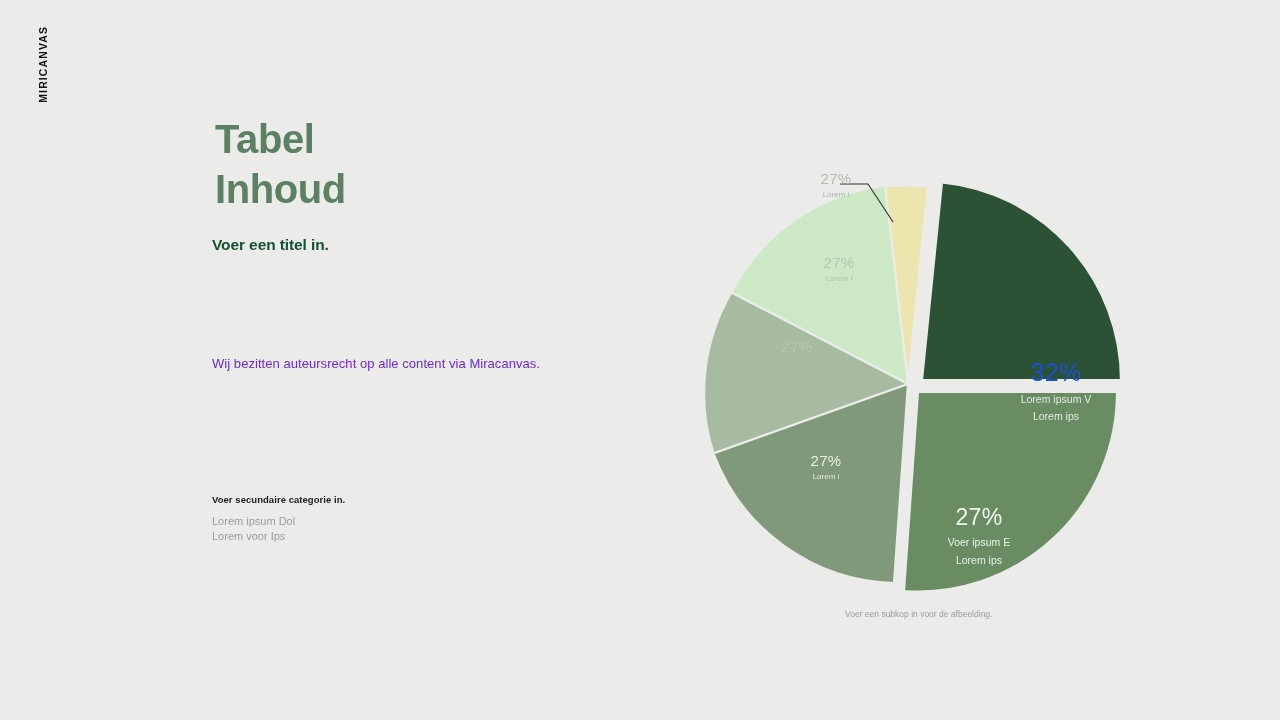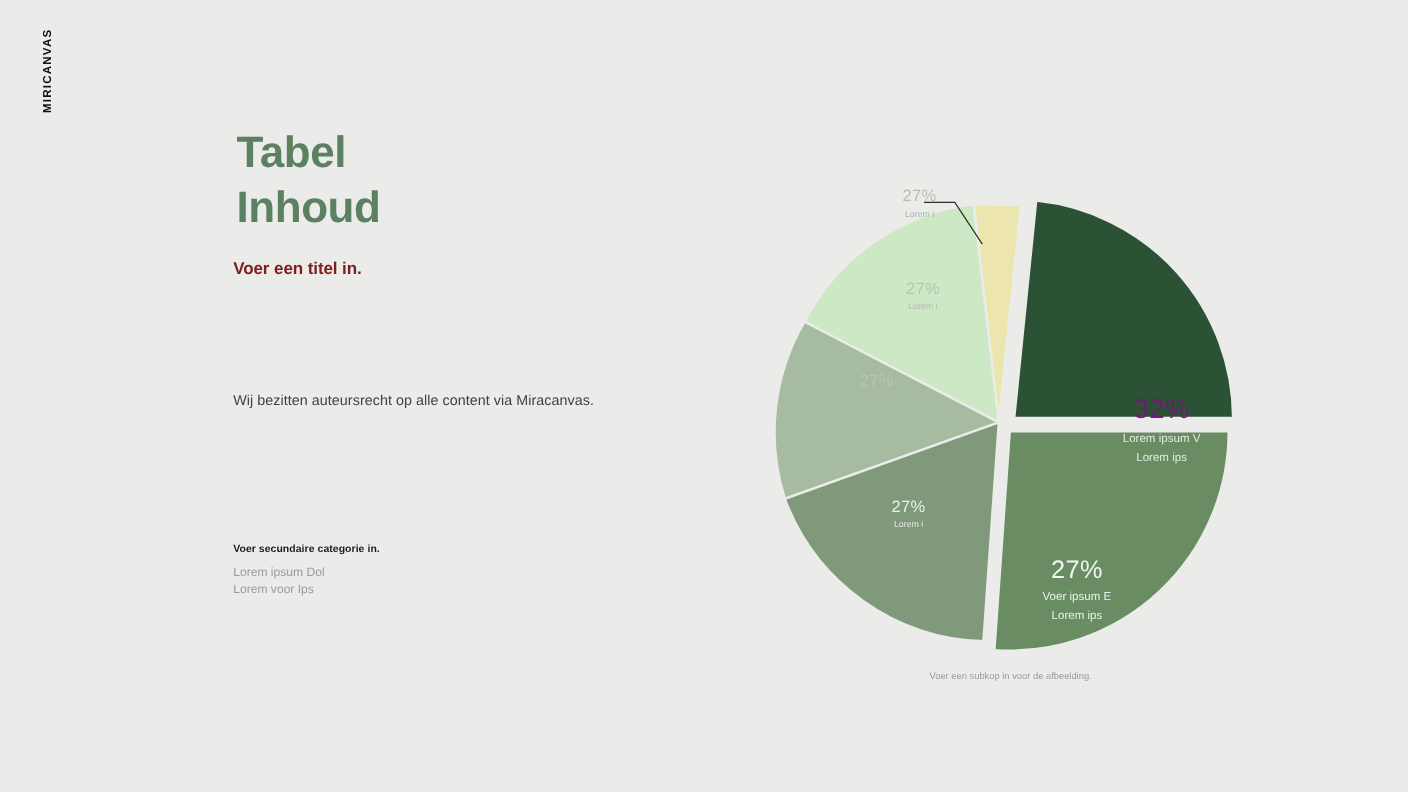--- a/index.html
+++ b/index.html
@@ -49,30 +49,30 @@
     line-height: 1.24;
     color: #5c8062;
     letter-spacing: -0.4px;
     margin: 3px;
   }
   .headline .line { display: block; }
   .subtitle {
     margin: 22px 0 0 0;
     font-size: 15.5px;
     font-weight: 700;
-    color: #7f1d1d;
+    color: #14532d;
     letter-spacing: -0.1px;
   }
   .body-copy {
     position: absolute;
     left: 212px;
     top: 356px;
     width: 500px;
     font-size: 13px;
-    color: #404040;
+    color: #6d28d9;
     letter-spacing: 0.05px;
   }
   .secondary-block {
     position: absolute;
     left: 212px;
     top: 494px;
     width: 320px;
   }
   .secondary-title {
     font-size: 9.5px;
@@ -135,21 +135,21 @@
     line-height: 1.18;
   }
   .slice-label .pct {
     display: block;
     font-weight: 300;
   }
   .slice-label .cap {
     display: block;
   }
 
-  .lbl-big .pct { font-size: 25px; color: #701a75; letter-spacing: 0.4px; }
+  .lbl-big .pct { font-size: 25px; color: #1d4ed8; letter-spacing: 0.4px; }
   .lbl-big .cap { font-size: 10.5px; color: #e2ece0; margin-top: 5px; }
 
   .lbl-mid .pct { font-size: 23px; color: #f0f5ee; letter-spacing: 0.4px; }
   .lbl-mid .cap { font-size: 10.5px; color: #eaf1e8; margin-top: 5px; }
 
   .lbl-sm .pct { font-size: 15px; color: #e9f0e6; letter-spacing: 0.3px; }
   .lbl-sm .cap { font-size: 8px; color: #e4ece1; margin-top: 2px; }
 
   .lbl-sm-dark .pct { font-size: 15px; color: #b9c4b4; letter-spacing: 0.3px; }
   .lbl-sm-dark .cap { font-size: 8px; color: #b0bcac; margin-top: 2px; }

